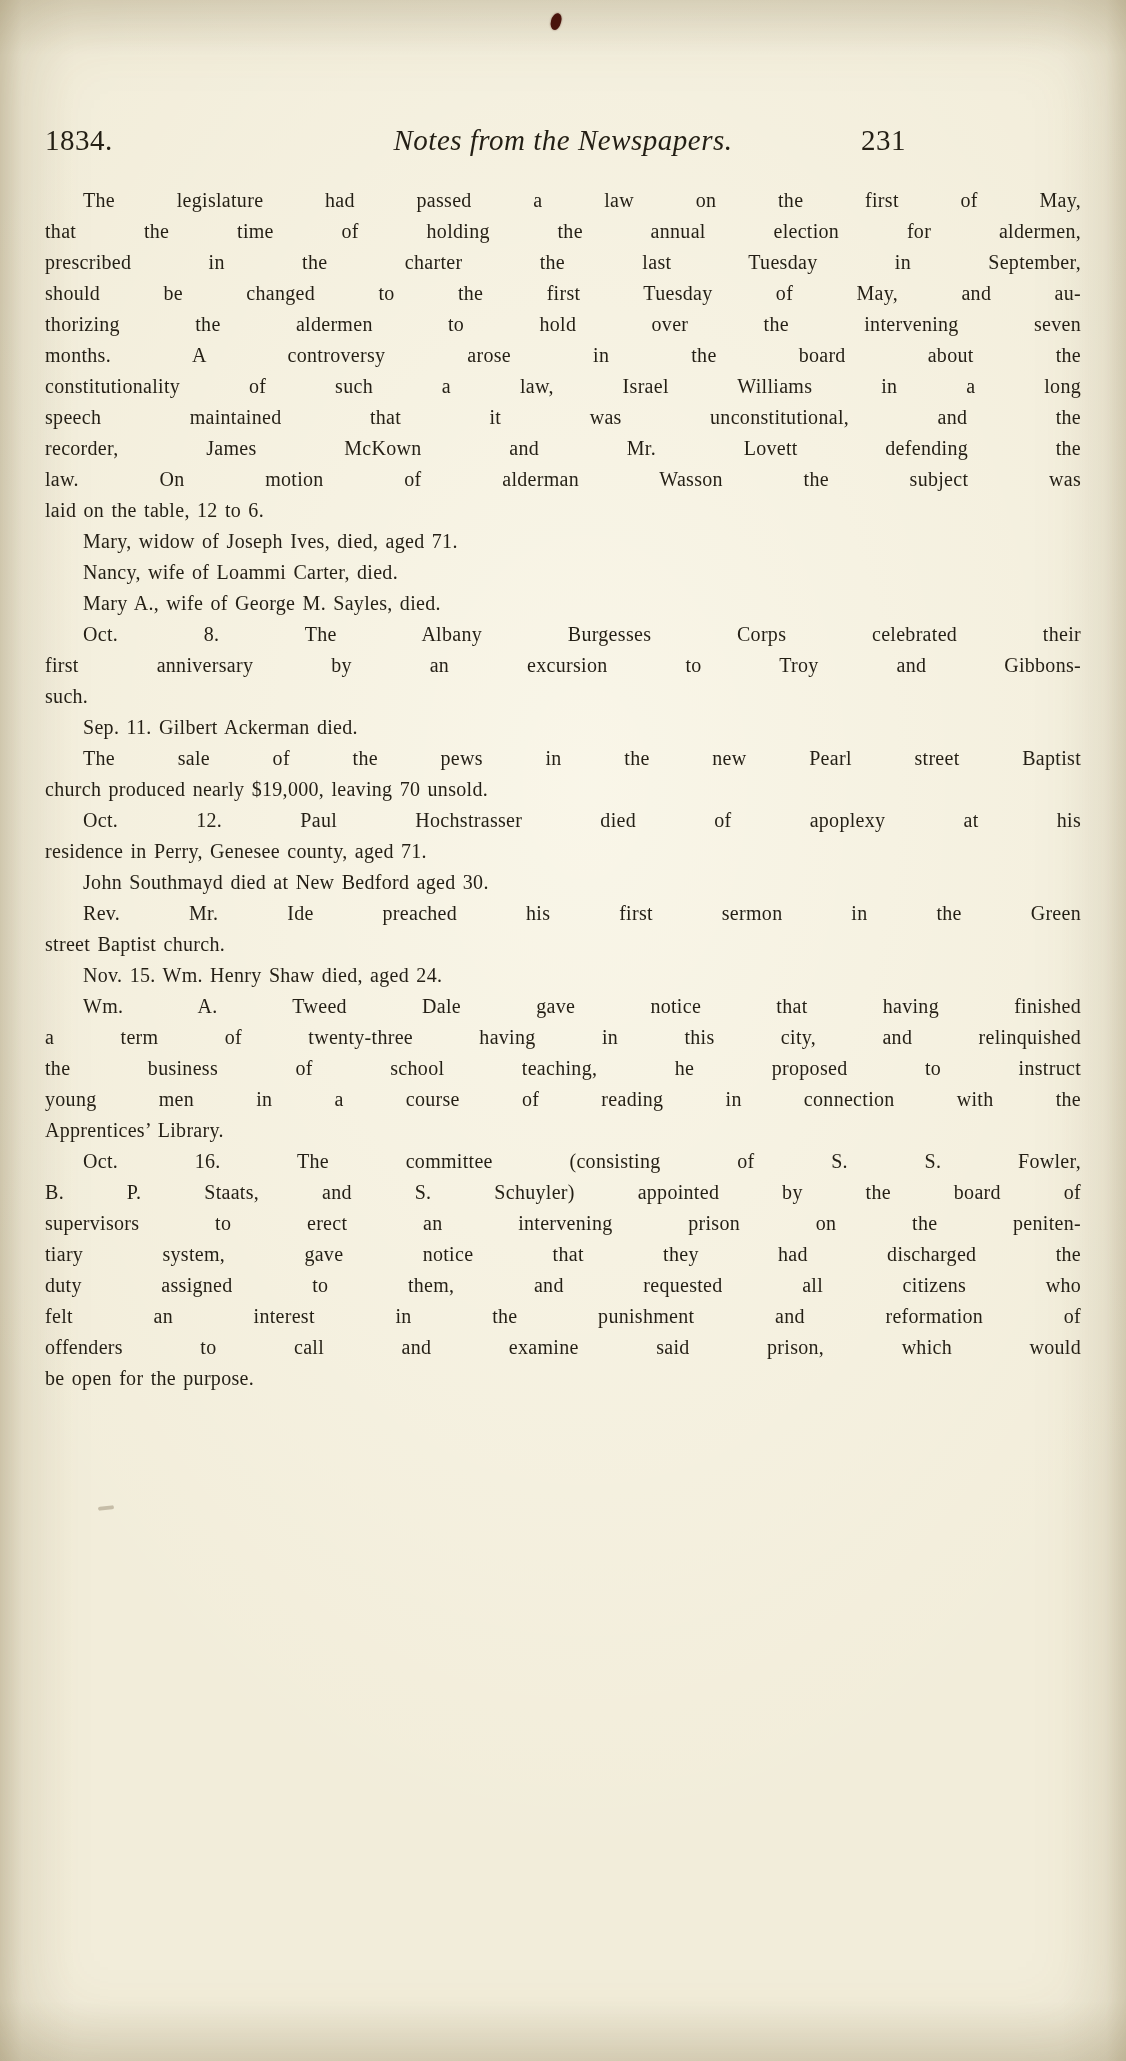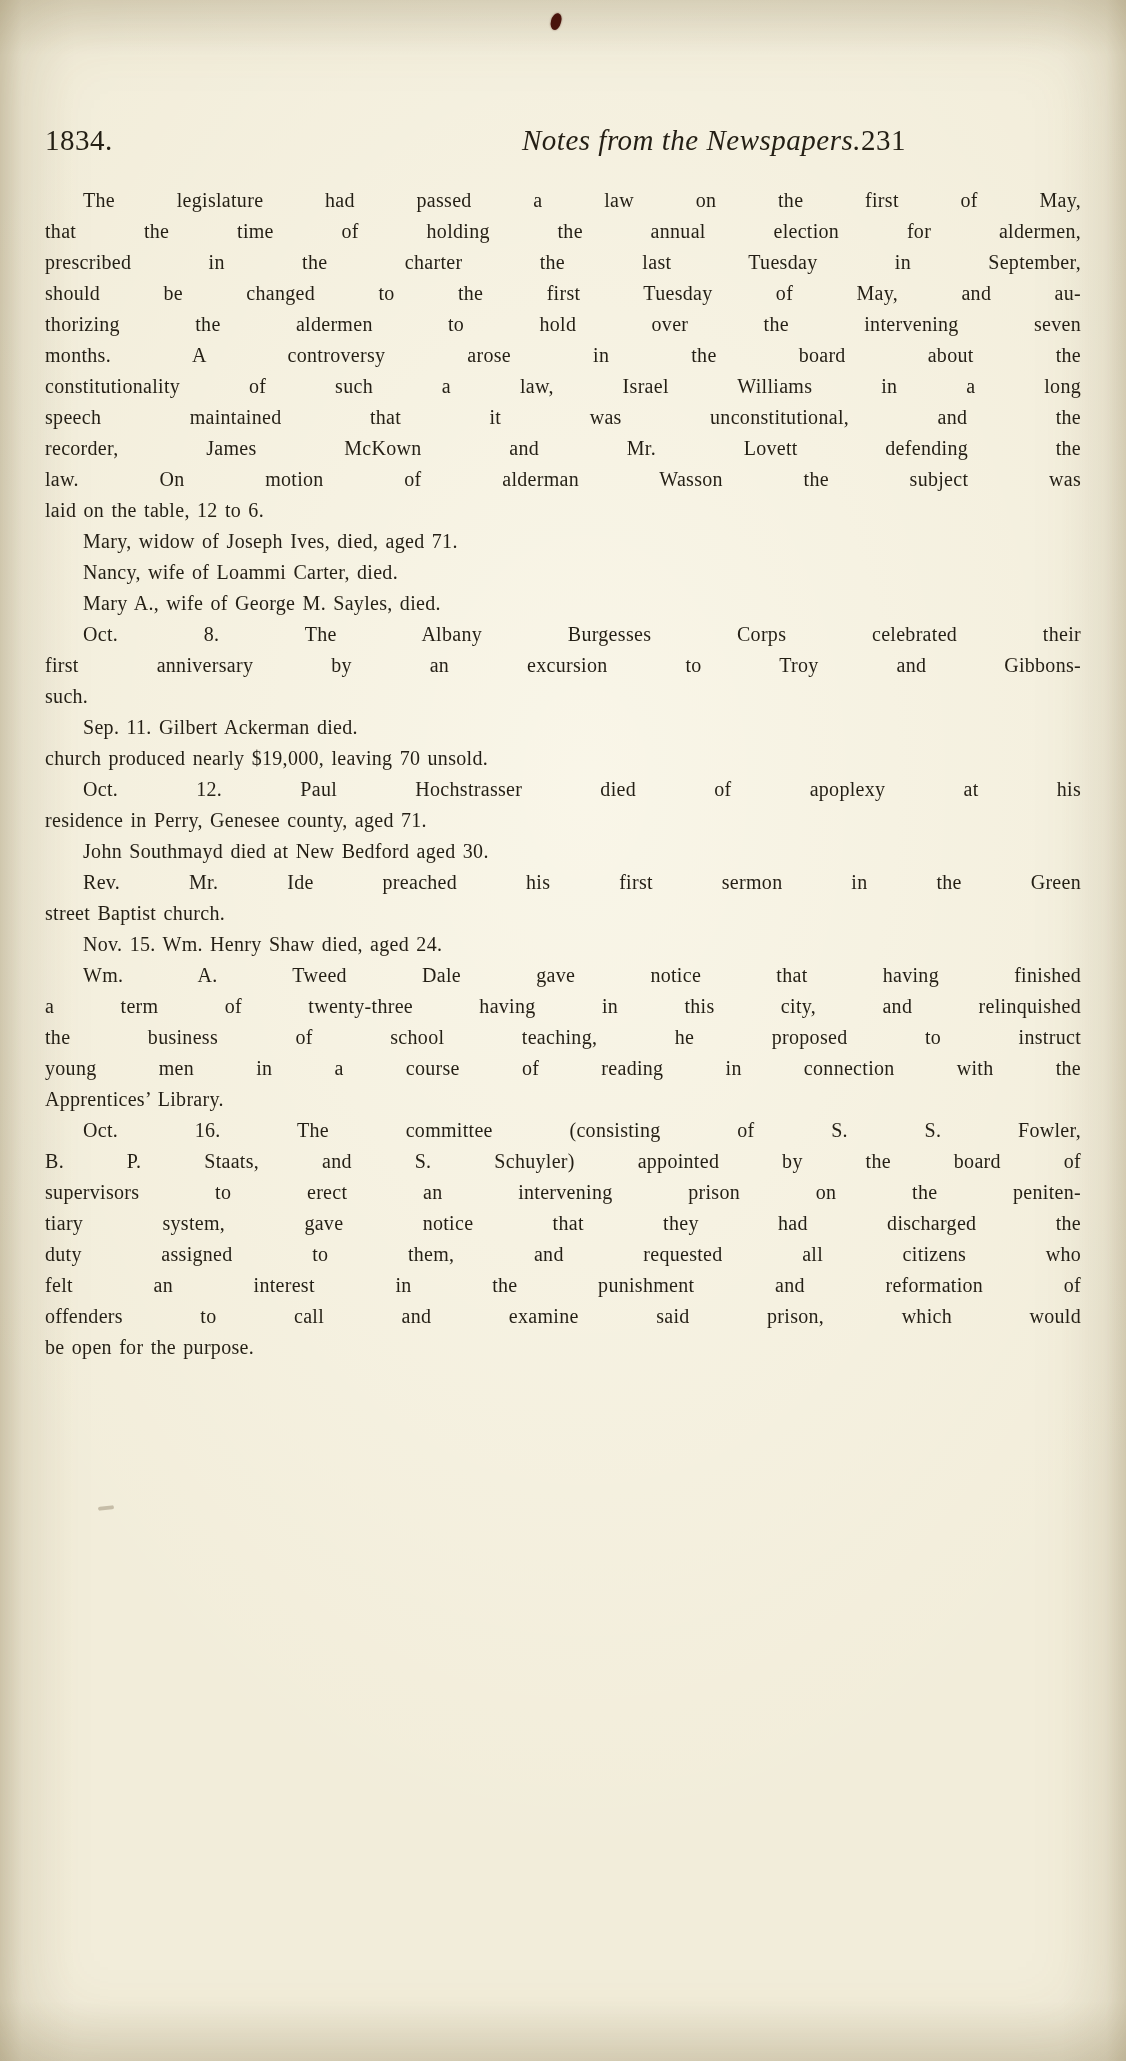--- a/index.html
+++ b/index.html
@@ -29,21 +29,21 @@
     top: 124px;
     width: 1036px;
   }
   .page-header {
     display: flex;
     align-items: baseline;
     font-size: 29px;
     letter-spacing: 0.5px;
   }
   .page-header .year   { width: 220px; }
-  .page-header .title  { flex: 1; text-align: right; font-style: italic; }
+  .page-header .title  { flex: 1; text-align: center; font-style: italic; }
   .page-header .pagenum{ width: 220px; }
 
   .body-text { margin-top: 28px; }
   .paragraph { margin: 0; }
   .line {
     font-size: 20px;
     line-height: 31px;
     letter-spacing: 0.3px;
     word-spacing: 2px;
     text-align: justify;
@@ -113,20 +113,21 @@
         </div>
         <div class="paragraph">
           <div class="line indent">Oct. 8. The Albany Burgesses Corps celebrated their</div>
           <div class="line">first anniversary by an excursion to Troy and Gibbons-</div>
           <div class="line final">such.</div>
         </div>
         <div class="paragraph">
           <div class="line final indent">Sep. 11. Gilbert Ackerman died.</div>
         </div>
         <div class="paragraph">
+          <div class="line indent">The sale of the pews in the new Pearl street Baptist</div>
           <div class="line final">church produced nearly $19,000, leaving 70 unsold.</div>
         </div>
         <div class="paragraph">
           <div class="line indent">Oct. 12. Paul Hochstrasser died of apoplexy at his</div>
           <div class="line final">residence in Perry, Genesee county, aged 71.</div>
         </div>
         <div class="paragraph">
           <div class="line final indent">John Southmayd died at New Bedford aged 30.</div>
         </div>
         <div class="paragraph">

